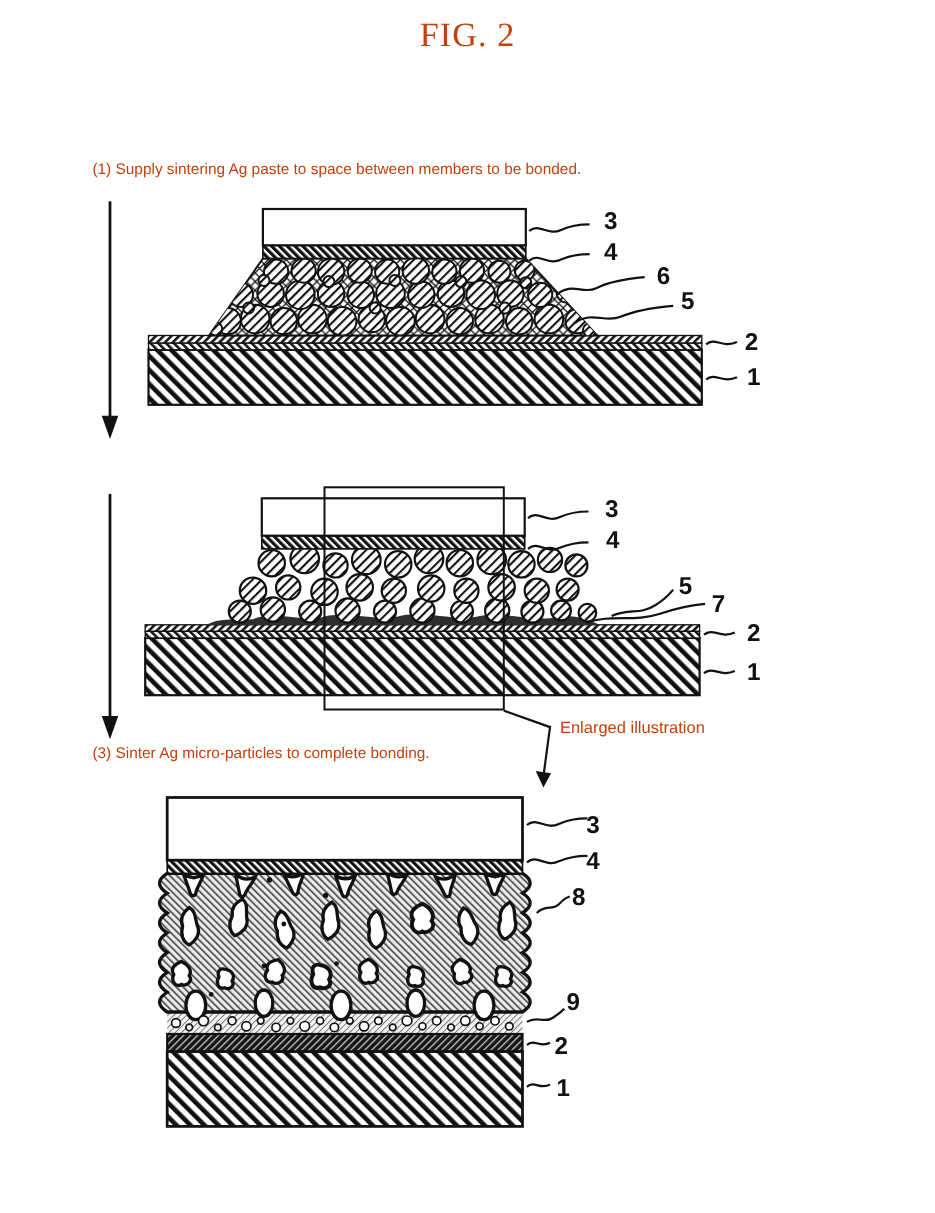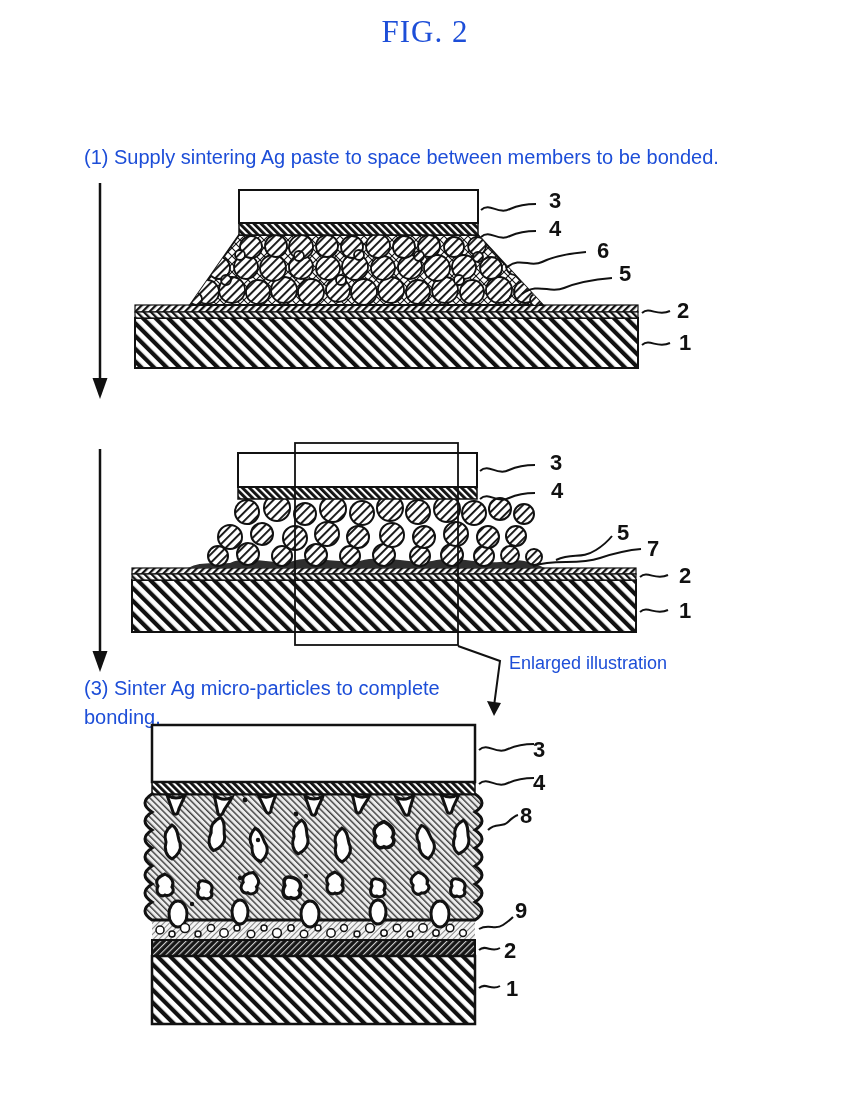--- a/index.html
+++ b/index.html
@@ -1,22 +1,22 @@
 <!DOCTYPE html>
 <html><head>
 <meta charset="utf-8">
 <style>
   html,body{margin:0;padding:0;background:#fff;}
   .sheet{position:relative;width:850px;height:1103px;background:#fff;overflow:hidden;
-         font-family:"Liberation Sans",sans-serif;color:#1d4ed8;}
+         font-family:"Liberation Sans",sans-serif;color:#c2410c;}
   .fig-title{position:absolute;left:0;top:14px;width:850px;text-align:center;
              font-family:"Liberation Serif",serif;font-size:31px;font-weight:400;letter-spacing:1px;}
-  .step-text{position:absolute;font-size:20px;line-height:1.45;white-space:nowrap;}
+  .step-text{position:absolute;font-size:14px;line-height:1.45;white-space:nowrap;}
   .step-text.wrap{white-space:normal;}
-  .enlarged-caption{position:absolute;left:509px;top:653px;font-size:18px;}
+  .enlarged-caption{position:absolute;left:509px;top:653px;font-size:15px;}
   svg{position:absolute;left:0;top:0;}
   text.ref{font-family:"Liberation Sans",sans-serif;font-size:22px;font-weight:700;fill:#111;}
 </style>
 </head>
 <body>
 
 <div class="sheet">
 
   <div class="fig-title">FIG. 2</div>
 

